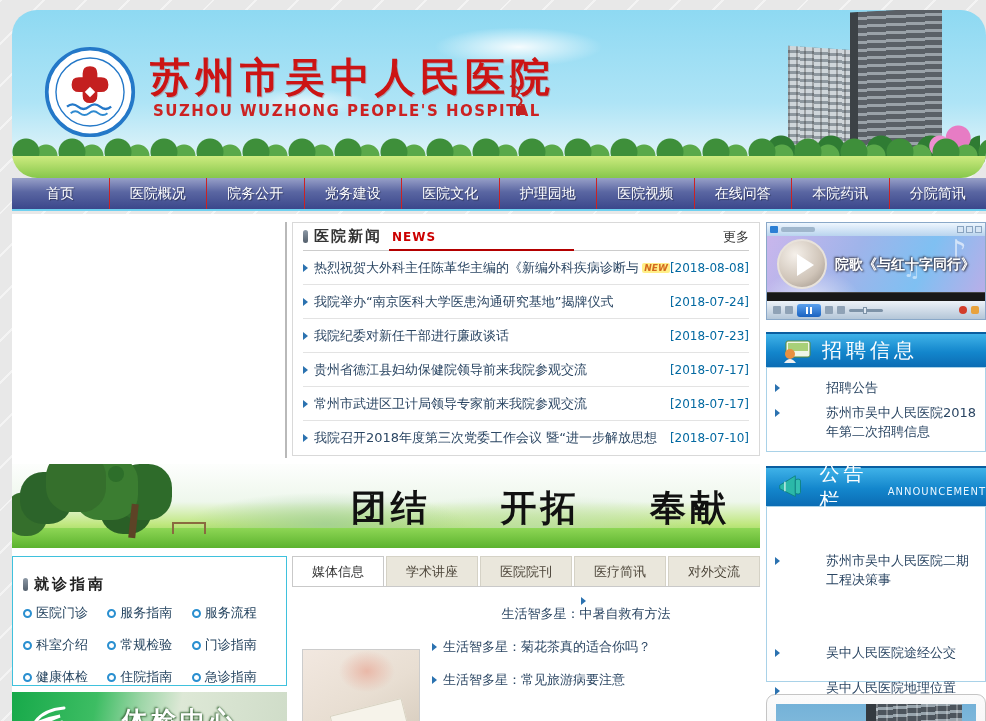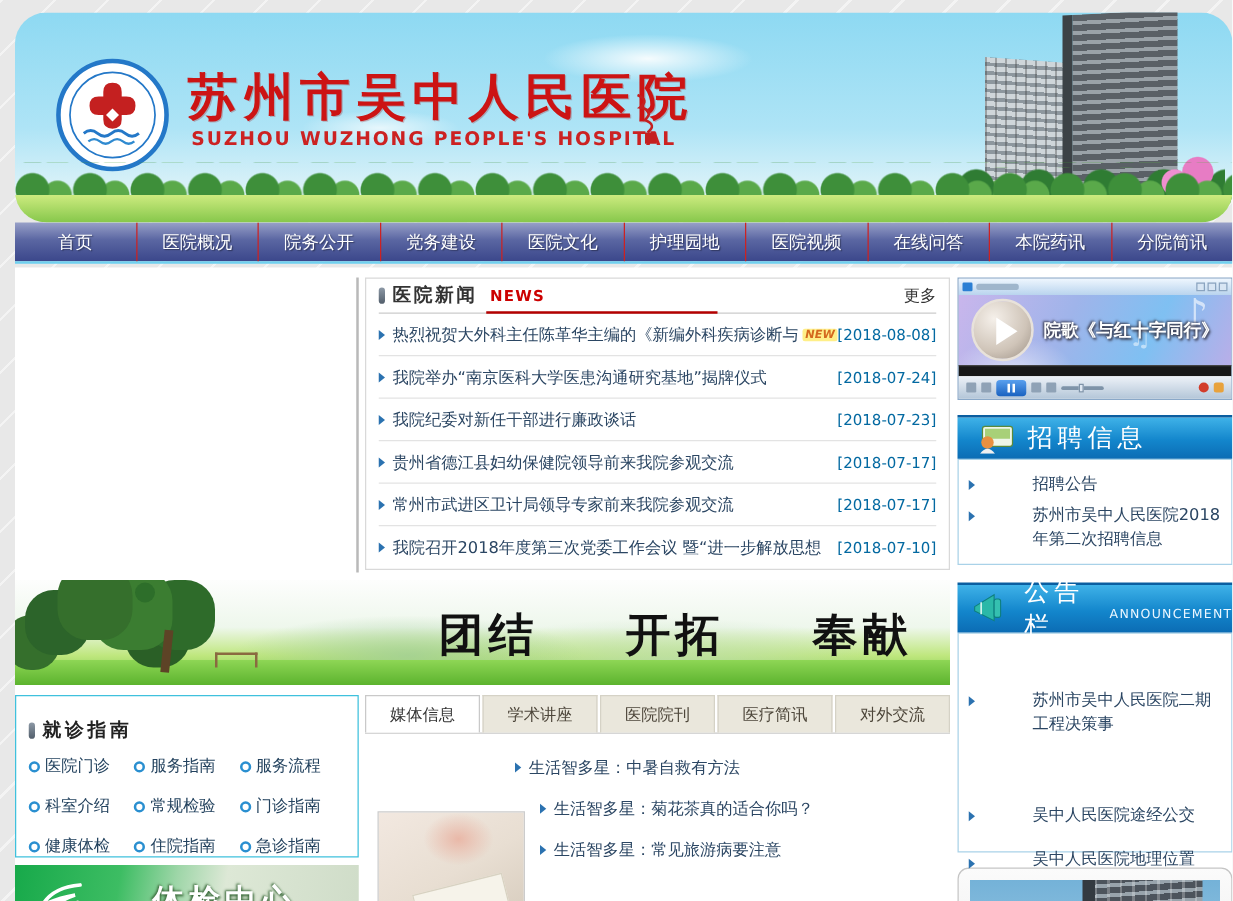--- a/index.html
+++ b/index.html
@@ -125,21 +125,21 @@
   .tab.active { background:#fff; color:#333; border-color:#c9c9c9; }
   .tab-body { position:relative; padding:10px 0 0 0; }
   .tab-photo { position:absolute; left:10px; top:62px; width:118px; height:120px; border:1px solid #ccc;
     background:
       radial-gradient(ellipse 40px 30px at 55% 18%, #e9b8a8, rgba(0,0,0,0) 70%),
       linear-gradient(150deg, #f2e8e0 0%, #e8ded2 45%, #cfc4b4 100%); overflow:hidden; }
   .tab-photo .paper { position:absolute; left:34px; top:56px; width:74px; height:70px; background:#f6f3ea;
     transform:rotate(-14deg); border:1px solid #d8d2c2; }
   .tab-list { margin-left:140px; }
   .tab-item { display:flex; align-items:center; height:33px; font-size:13px; color:#2b4663; cursor:pointer; white-space:nowrap; }
-  .tab-item:first-child { margin-left:-20px; }
+  .tab-item:first-child { margin-left:-20px;flex-direction:column; }
 
   
   .player { height:98px; border:1px solid #8aa8c8; }
   .p-titlebar { height:13px; display:flex; align-items:center; padding:0 3px;
     background:linear-gradient(#eef6fe,#b9d4ee); }
   .p-logo { width:8px; height:7px; background:#2b7fd4; border-radius:1px; }
   .p-tstripe { width:34px; height:5px; margin-left:3px; background:#9fb6cc; border-radius:2px; }
   .p-winbtns { margin-left:auto; display:flex; gap:2px; }
   .p-winbtns i { width:7px; height:7px; background:#d8e6f4; border:1px solid #8aa4c0; }
   .p-body { position:relative; height:56px; overflow:hidden;

